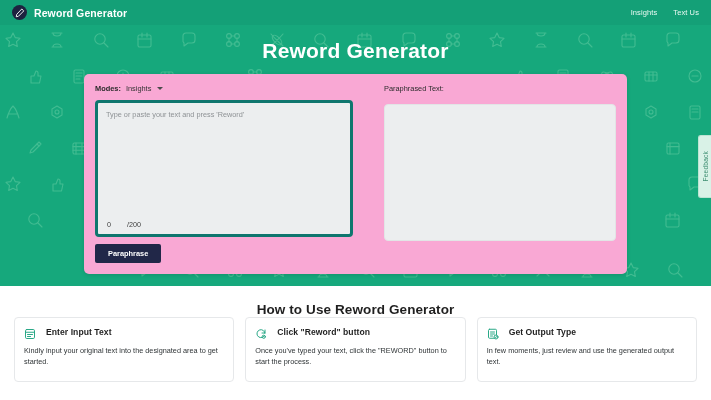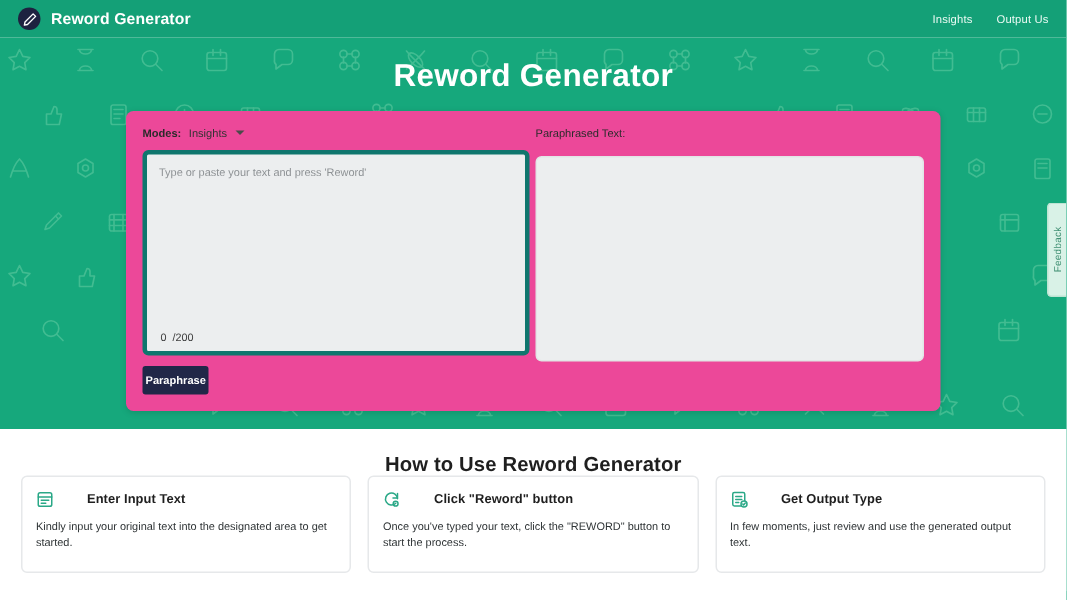--- a/index.html
+++ b/index.html
@@ -64,26 +64,26 @@
     color:#f2fbf7;
     font-size:7.6px;
     margin-top:8px;
     letter-spacing:.05px;
   }
 
   
   .tool-card {
     position:relative; z-index:3;
     margin:11px 84px 0 84px;
-    background:#ec4899;
+    background:#f9a8d4;
     border-radius:5px;
     padding:9px 11px 11px 11px;
     box-shadow:0 1px 4px rgba(0,0,0,.13);
     display:flex;
-    gap:4px;
+    gap:31px;
   }
   .pane { display:flex; flex-direction:column; }
   .pane-left { width:258px; }
   .pane-right { flex:1; }
 
   .modes-row {
     display:flex; align-items:center; gap:5px;
     font-size:7.4px; font-weight:bold; color:#2b2b2b;
     margin-bottom:6px; height:11px;
   }
@@ -104,32 +104,32 @@
     height:137px;
     padding:7px 8px;
     position:relative;
     display:flex; flex-direction:column;
   }
   .placeholder { font-size:7.3px; color:#8e9295; }
   .counter {
     position:absolute; left:9px; bottom:5px;
     font-size:7.2px; color:#3d3d3d;
   }
-  .counter .slash { margin-left:4px; }
+  .counter .slash { margin-left:16px; }
 
   .paraphrase-btn {
     margin-top:7px;
     align-self:flex-start;
     background:#212748;
     color:#ffffff;
     border:none;
     border-radius:2px;
     font-size:7.4px;
     font-weight:bold;
-    padding:5px 2px;
+    padding:5px 13px;
     cursor:pointer;
     font-family:"Liberation Sans", sans-serif;
   }
 
   .output-box {
     background:#eceeef;
     border:1px solid #e2e5e6;
     border-radius:4px;
     height:137px;
   }
@@ -169,40 +169,40 @@
   }
   .cards { display:flex; gap:11px; }
   .info-card {
     flex:1;
     background:#ffffff;
     border:1px solid #e6e8ea;
     border-radius:4px;
     padding:8px 9px 10px 9px;
     min-height:65px;
   }
-  .ic-head { display:flex; align-items:center; gap:22px; margin-bottom:7px; }
+  .ic-head { display:flex; align-items:center; gap:10px; margin-bottom:7px; }
   .ic-icon { width:12px; height:12px; flex:0 0 auto; }
   .ic-title { font-size:8.6px; font-weight:bold; color:#1f1f1f; letter-spacing:.05px; }
   .ic-body { font-size:7.3px; color:#2f3436; line-height:1.55; }
 </style>
 </head>
 <body>
 
 <div class="header">
   <div class="brand">
     <span class="brand-logo">
       <svg width="10" height="10" viewBox="0 0 24 24" fill="none" stroke="#ffffff" stroke-width="2.2" stroke-linecap="round" stroke-linejoin="round">
         <path d="M17 3l4 4L8 20l-5 1 1-5z"></path>
       </svg>
     </span>
     <span class="brand-name">Reword Generator</span>
   </div>
   <nav class="nav">
     <a class="nav-link" href="#">Insights</a>
-    <a class="nav-link" href="#">Output Us</a>
+    <a class="nav-link" href="#">Text Us</a>
   </nav>
 </div>
 
 <div class="hero">
 
   <svg class="hero-pattern" width="711" height="260" viewBox="0 0 711 260" fill="none" stroke="#7fd8b0" stroke-width="1.1" stroke-linecap="round" stroke-linejoin="round">
 
     <g transform="translate(6,8)">
         <path d="M7 0l2.2 4.6L14 5.3l-3.5 3.4.8 4.8L7 11.2 2.7 13.5l.8-4.8L0 5.3l4.8-.7z"></path>
       </g>

